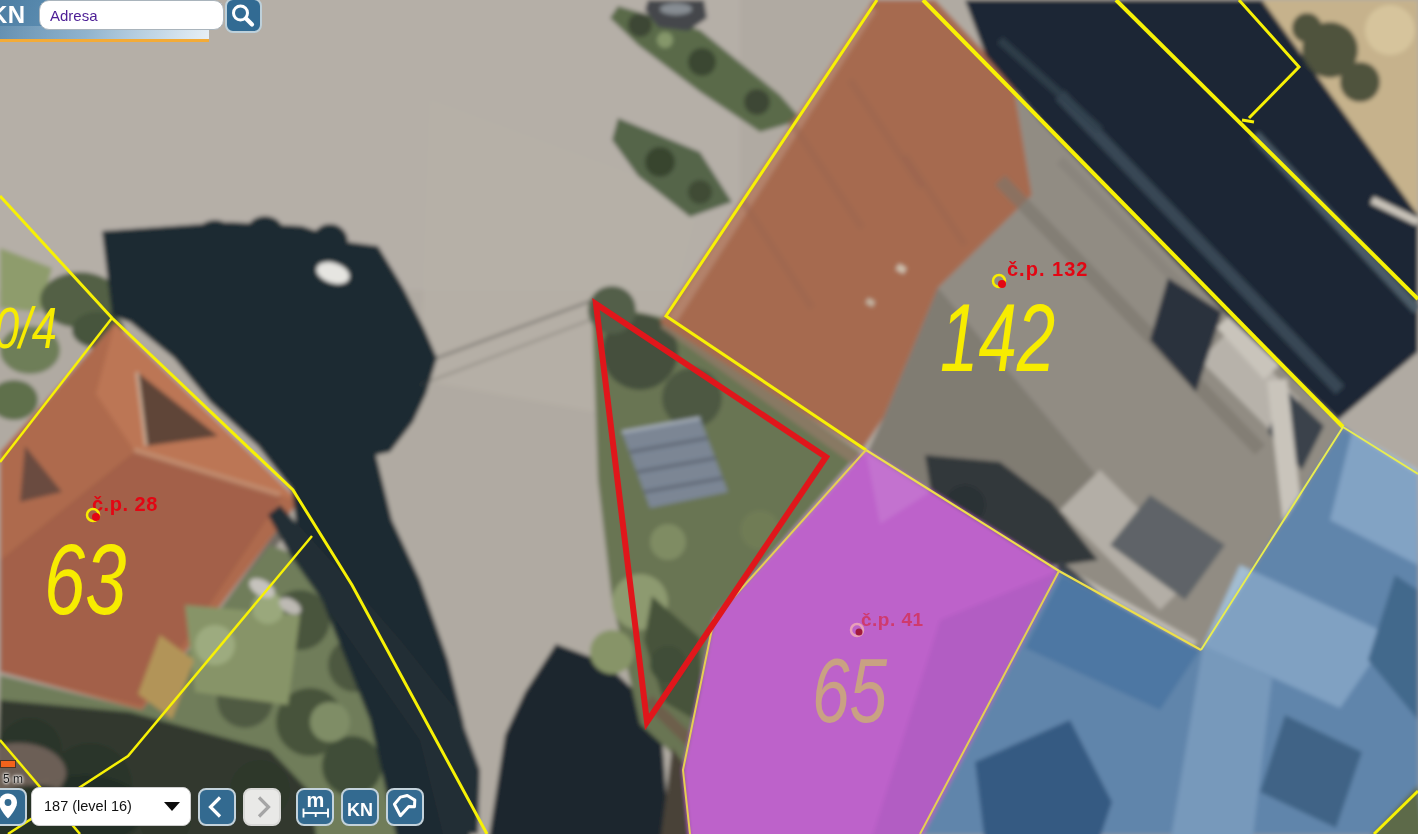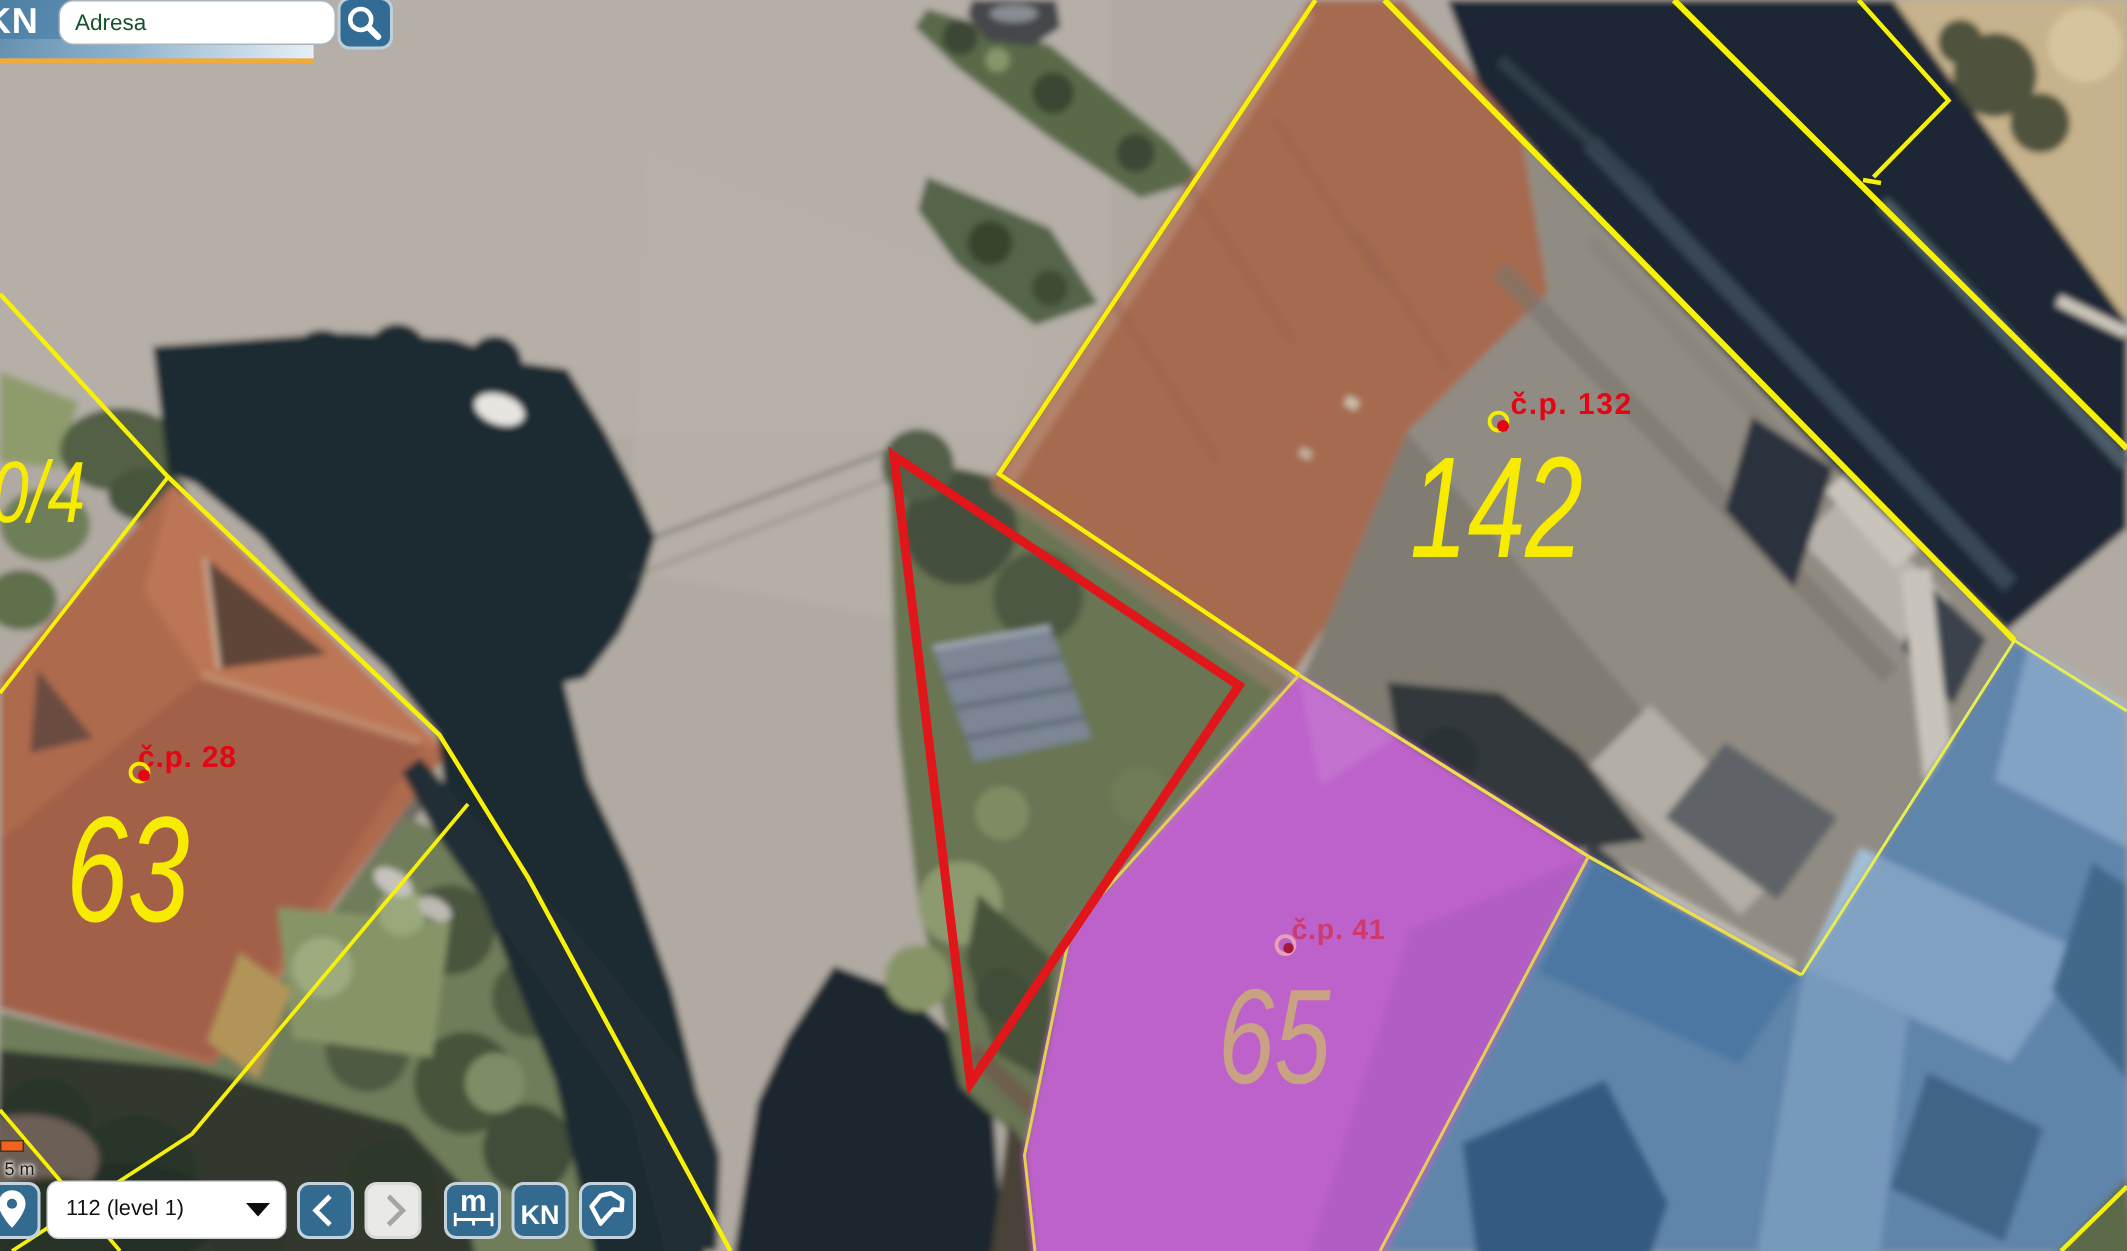--- a/index.html
+++ b/index.html
@@ -275,21 +275,21 @@
 <div class="abs" style="left:0;top:0;width:209px;height:39px;background:linear-gradient(115deg,#4d7ea3 0%,#6596ba 45%,#9dbed6 78%,#cfe0ec 100%);"></div>
 
 <div class="abs" style="left:0;top:26px;width:209px;height:13px;background:linear-gradient(90deg,rgba(255,255,255,0.12),rgba(255,255,255,0.5));"></div>
 
 <div class="abs" style="left:0;top:39px;width:209px;height:3px;background:#f3ab37;"></div>
 
 <div class="abs" style="left:-10px;top:1px;color:#fff;font-size:24px;font-weight:bold;letter-spacing:0.5px;">KN</div>
 
 <div class="abs" style="left:39px;top:0px;width:183px;height:28px;background:#fff;border:1px solid #a9b4bc;border-radius:10px;"></div>
 
-<div class="abs" style="left:50px;top:7px;color:#14532d;font-size:15px;">Adresa</div>
+<div class="abs" style="left:50px;top:7px;color:#4c1d95;font-size:15px;">Adresa</div>
 
 <div class="abs" style="left:225px;top:-2px;width:33px;height:31px;background:#326b93;border:2px solid #bdd0da;border-radius:8px;"></div>
 
 <svg class="abs" style="left:225px;top:-2px" width="38" height="34" viewBox="0 0 38 34">
 <circle cx="15.5" cy="15" r="7" stroke="#fff" stroke-width="3" fill="none"></circle>
 <line x1="21" y1="20.5" x2="27" y2="26.5" stroke="#fff" stroke-width="4.2" stroke-linecap="round"></line>
 </svg>
 
 <div class="abs" style="left:0;top:760px;width:14px;height:6px;background:#f3631c;border:1px solid #4a3425;"></div>
 
@@ -297,21 +297,21 @@
 
 <div class="abs" style="left:-11px;top:788px;width:38px;height:38px;background:#336a90;border:2px solid #c3d2db;border-radius:8px;box-sizing:border-box;"></div>
 
 <svg class="abs" style="left:-11px;top:788px" width="38" height="38" viewBox="0 0 38 38">
 <path d="M19,5.5 c-5,0 -9,4 -9,9 c0,6.8 9,16 9,16 s9,-9.2 9,-16 c0,-5 -4,-9 -9,-9 z" fill="#fff"></path>
 <circle cx="19" cy="14.5" r="3.4" fill="#336a90"></circle>
 </svg>
 
 <div class="abs" style="left:31px;top:787px;width:160px;height:39px;background:#fff;border:1px solid #cfcfcf;border-radius:8px;box-sizing:border-box;"></div>
 
-<div class="abs" style="left:44px;top:798px;font-size:14.5px;color:#111;">112 (level 1)</div>
+<div class="abs" style="left:44px;top:798px;font-size:14.5px;color:#111;">187 (level 16)</div>
 
 <div class="abs" style="left:164px;top:802px;width:0;height:0;border-left:8px solid transparent;border-right:8px solid transparent;border-top:9px solid #0c0c0c;"></div>
 
 <div class="abs" style="left:198px;top:788px;width:38px;height:38px;background:#336a90;border:2px solid #c3d2db;border-radius:8px;box-sizing:border-box;"></div>
 
 <svg class="abs" style="left:198px;top:788px" width="38" height="38" viewBox="0 0 38 38">
 <polyline points="22,9.5 12.5,19 22,28.5" stroke="#fff" stroke-width="3.2" fill="none"></polyline>
 </svg>
 
 <div class="abs" style="left:243px;top:788px;width:38px;height:38px;background:#e9e9e7;border:2px solid #d8d8d6;border-radius:8px;box-sizing:border-box;"></div>

